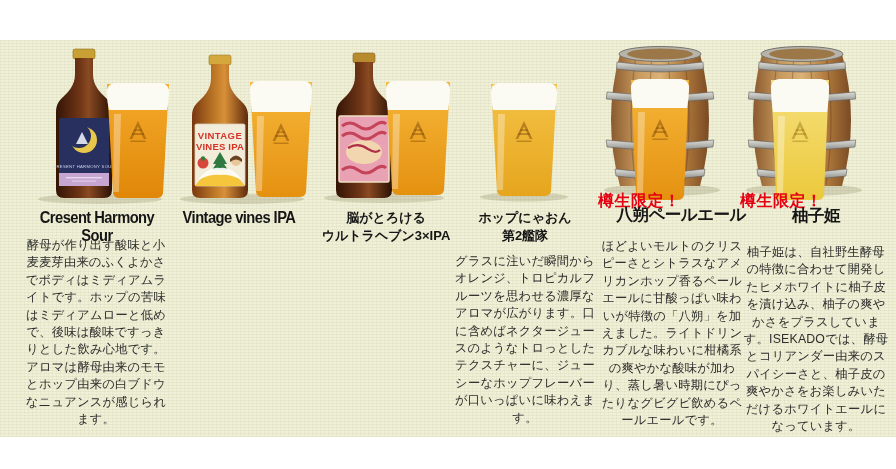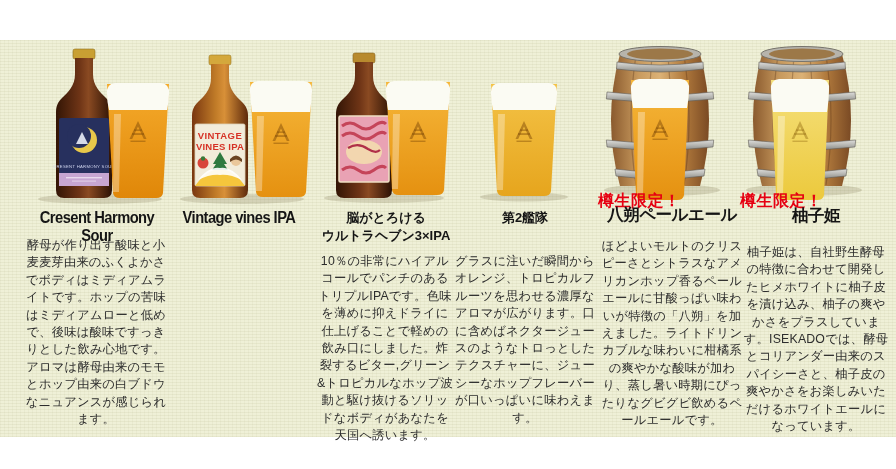--- a/index.html
+++ b/index.html
@@ -10,21 +10,21 @@
     background-image:
       repeating-linear-gradient(0deg, rgba(150,150,100,.10) 0 1px, transparent 1px 3px),
       repeating-linear-gradient(90deg, rgba(160,160,110,.07) 0 1px, transparent 1px 4px);}
   .product{position:absolute;top:0;height:100%}
   .img{position:absolute;top:0;left:0}
   .title{position:absolute;width:100%;text-align:center;font-weight:bold;color:#151515;line-height:1.1}
   .title.en{font-size:16px;letter-spacing:-.6px;transform:scaleX(.92);transform-origin:50% 0}
   .title.jp2{font-size:13px;line-height:17.5px;white-space:nowrap}
   .title.jp2 span{display:block}
   .title.big{font-size:16.5px;letter-spacing:-.5px;white-space:nowrap}
-  .title.left{text-align:center}
+  .title.left{text-align:right}
   .badge{position:absolute;font-size:16px;font-weight:bold;color:#e60012;letter-spacing:.5px;white-space:nowrap}
   .desc{position:absolute;font-size:12.3px;line-height:17.4px;color:#2d2d2d;
     letter-spacing:.2px;text-align:center;word-break:break-all}
   svg text{font-family:"Liberation Sans","DejaVu Sans",sans-serif}
 </style>
 </head>
 <body>
 
 <svg width="0" height="0" style="position:absolute" aria-hidden="true">
   <defs>
@@ -163,39 +163,39 @@
           <rect x="-6" y="1.2" width="12" height="1.7"></rect>
           <rect x="-4" y="-2.6" width="8" height="1.5"></rect>
           <rect x="-7.5" y="8.6" width="15" height="1.3"></rect>
         </g>
       </g>
     </svg>
     <h3 class="title jp2" style="top:169px">
       <span>脳がとろける</span>
       <span>ウルトラヘブン3×IPA</span>
     </h3>
-    <p class="desc" style="top:213px;left:0;width:138px">10％の非常にハイアルコールでパンチのあるトリプルIPAです。色味を薄めに抑えドライに仕上げることで軽めの飲み口にしました。炸裂するビター,グリーン&amp;トロピカルなホップ波動と駆け抜けるソリッドなボディがあなたを天国へ誘います。</p>
   </section>
 
   <section class="product" style="left:452px;width:146px">
     <svg class="img" width="146" height="166" viewBox="0 0 146 166">
       <ellipse cx="72" cy="157" rx="44" ry="4.5" fill="rgba(90,80,40,.18)"></ellipse>
       <g>
         <path d="M39,44 L105,44 L99,151 Q98.4,156 92,156 L52,156 Q45.6,156 45,151 Z" fill="url(#gBeerGold)"></path>
         <path d="M39.5,62 L39,54 Q38,44 47,43 L97,43 Q106,44 105,54 L104.5,62 L103,70 L41,70 Z" fill="#fbfbf3"></path>
         <path d="M46,74 L53,74 L51,150 L45,150 Z" fill="rgba(255,255,255,.32)"></path>
         <g transform="translate(72,92)" fill="rgba(130,75,8,.5)">
           <path d="M0,-11 L8.5,7 L5.8,7 L0,-5.5 L-5.8,7 L-8.5,7 Z"></path>
           <rect x="-6" y="1.2" width="12" height="1.7"></rect>
           <rect x="-4" y="-2.6" width="8" height="1.5"></rect>
           <rect x="-7.5" y="8.6" width="15" height="1.3"></rect>
         </g>
       </g>
     </svg>
     <h3 class="title jp2" style="top:169px">
+      <span>ホップにゃおん</span>
       <span>第2艦隊</span>
     </h3>
     <p class="desc" style="top:213px;left:2px;width:142px">グラスに注いだ瞬間からオレンジ、トロピカルフルーツを思わせる濃厚なアロマが広がります。口に含めばネクタージュースのようなトロっとしたテクスチャーに、ジューシーなホップフレーバーが口いっぱいに味わえます。</p>
   </section>
 
   <section class="product" style="left:596px;width:148px">
     <svg class="img" width="148" height="166" viewBox="0 0 148 166">
       <ellipse cx="66" cy="150" rx="58" ry="6" fill="rgba(90,80,40,.18)"></ellipse>
       <g>
         <path d="M24,14 Q6,80 24,146 L104,146 Q122,80 104,14 Z" fill="url(#gWood)"></path>

